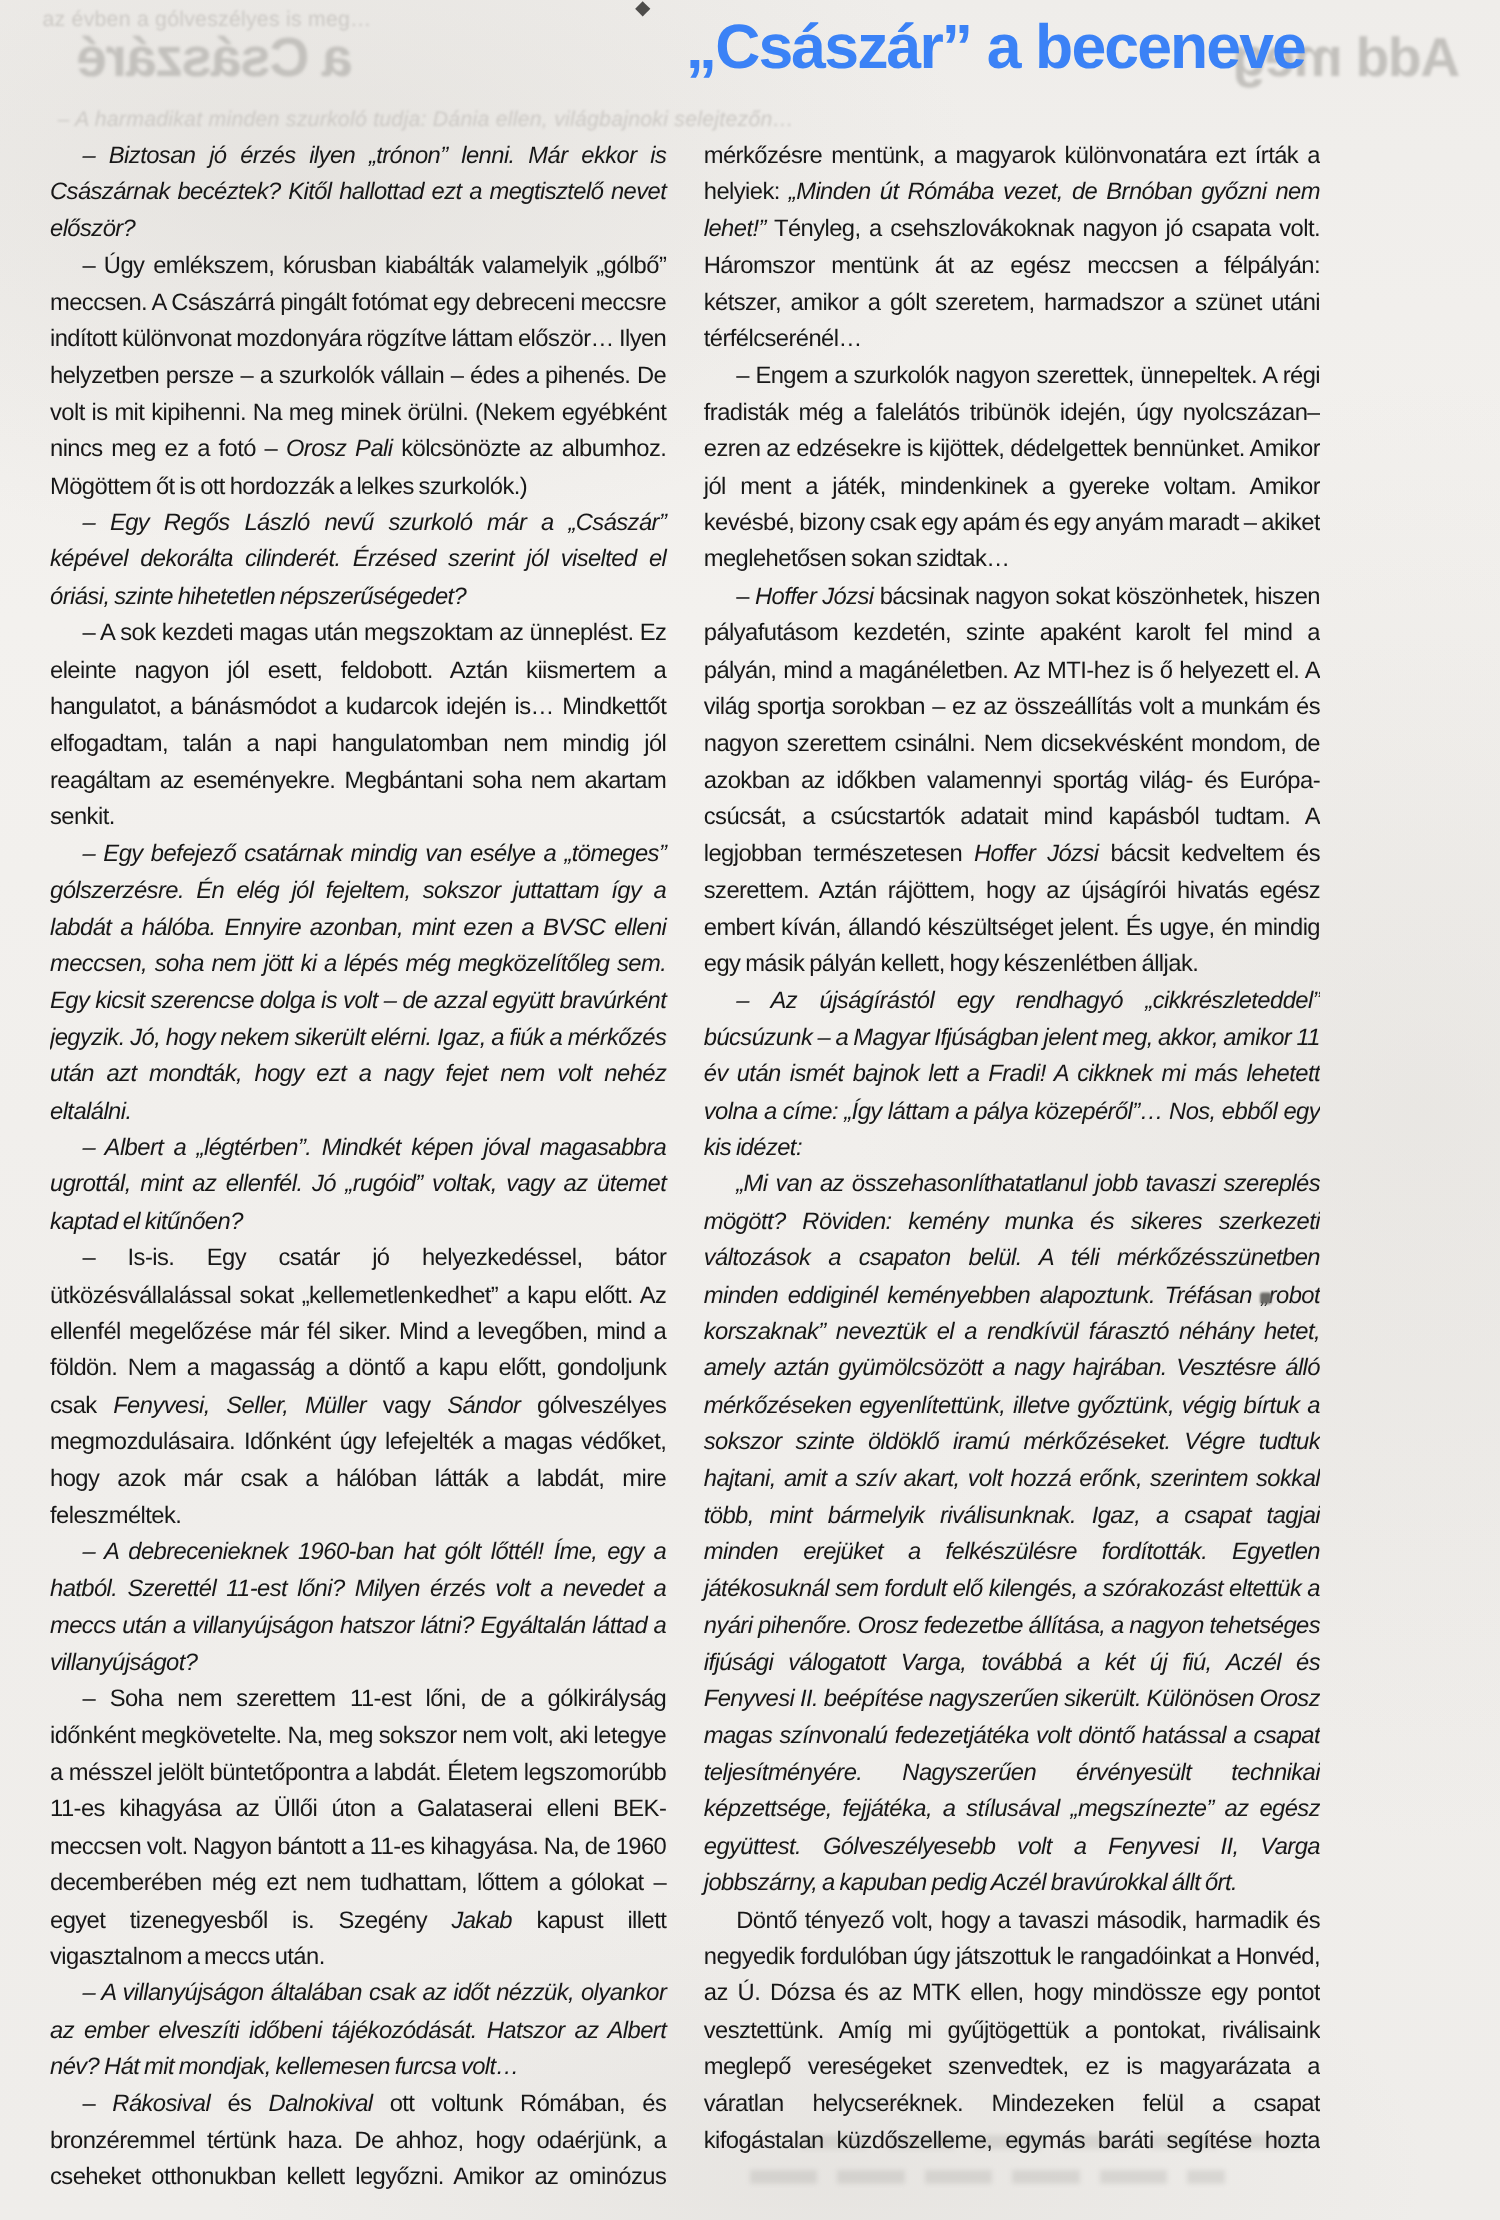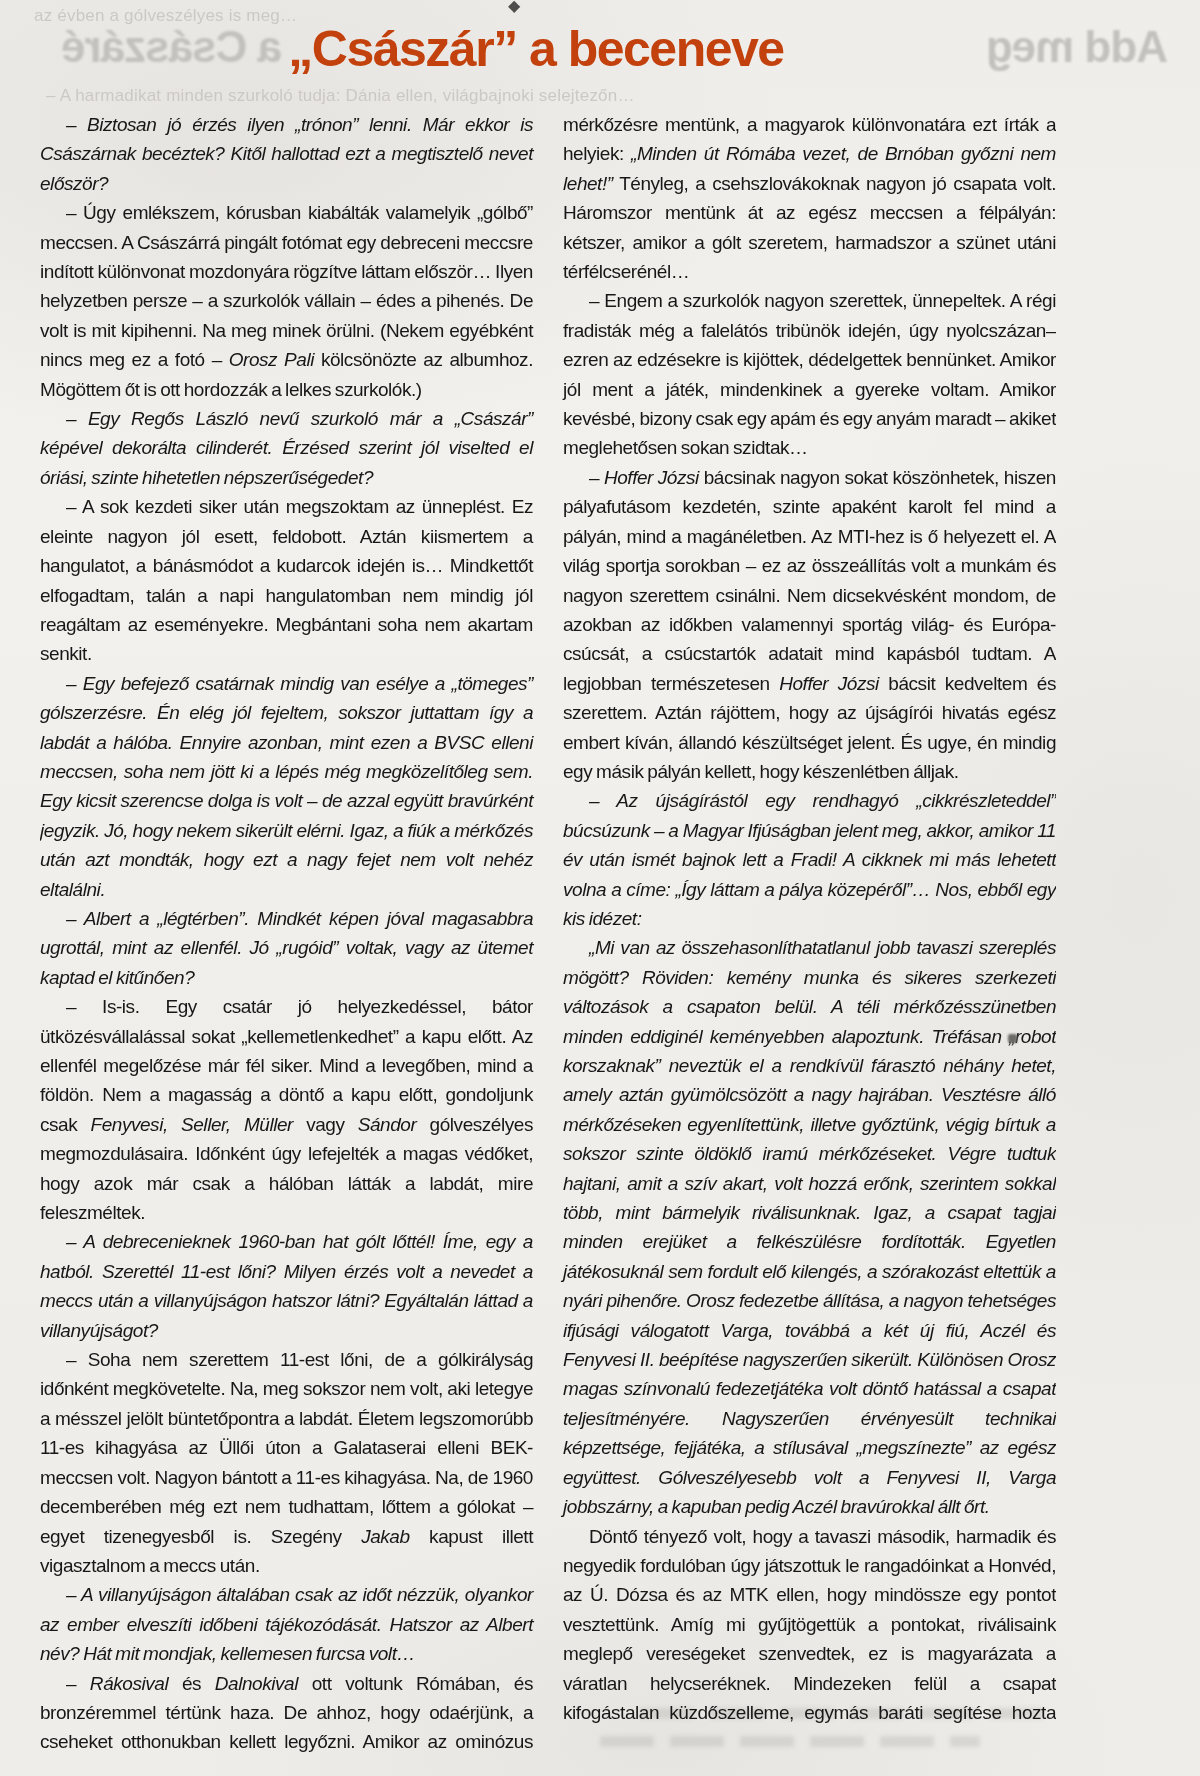--- a/index.html
+++ b/index.html
@@ -17,35 +17,35 @@
 
   
   .ghost{position:absolute;pointer-events:none;white-space:nowrap;}
   .ghost-big{
     font-weight:bold;font-size:44px;letter-spacing:-1px;
     color:#c3c1bd;filter:blur(1.1px);transform:scaleX(-1);
   }
   .ghost-small{
     font-size:17px;color:#ccc9c5;filter:blur(.7px);letter-spacing:.2px;
   }
-  .ghost-small.it{}
+  .ghost-small.it{font-style:italic;}
   .ghost-smudge{
     height:11px;filter:blur(2px);opacity:.5;
     background:repeating-linear-gradient(90deg, rgba(148,146,142,.45) 0 54px, transparent 54px 70px);
   }
 
   
   .ornament{
     position:absolute;left:508px;top:-4px;font-size:16px;color:#4e4d4b;
     filter:blur(.3px);z-index:3;
   }
   h1.title{
-    position:absolute;left:28px;top:20px;width:1016px;margin:0;
-    text-align:center;font-size:50px;font-weight:bold;letter-spacing:-1.5px;
-    color:#c2410c;z-index:2;
+    position:absolute;left:28px;top:8px;width:1016px;margin:0;
+    text-align:right;font-size:50px;font-weight:bold;letter-spacing:-1.5px;
+    color:#3b82f6;z-index:2;
   }
   .article{
     position:absolute;left:40px;top:110px;width:1016px;height:1665px;
     column-count:2;column-gap:30px;column-fill:auto;overflow:hidden;
     text-align:justify;font-size:19px;line-height:29.4px;
     letter-spacing:-0.45px;word-spacing:-1px;color:#171717;z-index:2;
   }
   .article p{margin:0;text-indent:26px;}
   .article p.q{font-style:italic;}
   .article span.it{font-style:italic;}
@@ -70,21 +70,21 @@
 <div class="ghost ghost-smudge" style="left:600px;top:1736px;width:380px;"></div>
 
 <div class="ornament">◆</div>
 
 <h1 class="title">„Császár” a beceneve</h1>
 
 <div class="article">
     <p class="q"><span>– Biztosan jó érzés ilyen „trónon” lenni. Már ekkor is Császárnak becéztek? Kitől hallottad ezt a megtisztelő nevet először?</span></p>
     <p><span>– Úgy emlékszem, kórusban kiabálták valamelyik „gólbő” meccsen. A Császárrá pingált fotómat egy debreceni meccsre indított különvonat mozdonyára rögzítve láttam először… Ilyen helyzetben persze – a szurkolók vállain – édes a pihenés. De volt is mit kipihenni. Na meg minek örülni. (Nekem egyébként nincs meg ez a fotó – </span><span class="it">Orosz Pali</span><span> kölcsönözte az albumhoz. Mögöttem őt is ott hordozzák a lelkes szurkolók.)</span></p>
     <p class="q"><span>– Egy Regős László nevű szurkoló már a „Császár” képével dekorálta cilinderét. Érzésed szerint jól viselted el óriási, szinte hihetetlen népszerűségedet?</span></p>
-    <p><span>– A sok kezdeti siker után megszoktam az ünneplést. Ez eleinte nagyon jól esett, feldobott. Aztán kiismertem a hangulatot, a bánásmódot a kudarcok idején is… Mindkettőt elfogadtam, talán a napi hangulatomban nem mindig jól reagáltam az eseményekre. Megbántani soha nem akartam senkit.</span></p>
+    <p><span>– A sok kezdeti magas után megszoktam az ünneplést. Ez eleinte nagyon jól esett, feldobott. Aztán kiismertem a hangulatot, a bánásmódot a kudarcok idején is… Mindkettőt elfogadtam, talán a napi hangulatomban nem mindig jól reagáltam az eseményekre. Megbántani soha nem akartam senkit.</span></p>
     <p class="q"><span>– Egy befejező csatárnak mindig van esélye a „tömeges” gólszerzésre. Én elég jól fejeltem, sokszor juttattam így a labdát a hálóba. Ennyire azonban, mint ezen a BVSC elleni meccsen, soha nem jött ki a lépés még megközelítőleg sem. Egy kicsit szerencse dolga is volt – de azzal együtt bravúrként jegyzik. Jó, hogy nekem sikerült elérni. Igaz, a fiúk a mérkőzés után azt mondták, hogy ezt a nagy fejet nem volt nehéz eltalálni.</span></p>
     <p class="q"><span>– Albert a „légtérben”. Mindkét képen jóval magasabbra ugrottál, mint az ellenfél. Jó „rugóid” voltak, vagy az ütemet kaptad el kitűnően?</span></p>
     <p><span>– Is-is. Egy csatár jó helyezkedéssel, bátor ütközésvállalással sokat „kellemetlenkedhet” a kapu előtt. Az ellenfél megelőzése már fél siker. Mind a levegőben, mind a földön. Nem a magasság a döntő a kapu előtt, gondoljunk csak </span><span class="it">Fenyvesi, Seller, Müller</span><span> vagy </span><span class="it">Sándor</span><span> gólveszélyes megmozdulásaira. Időnként úgy lefejelték a magas védőket, hogy azok már csak a hálóban látták a labdát, mire feleszméltek.</span></p>
     <p class="q"><span>– A debrecenieknek 1960-ban hat gólt lőttél! Íme, egy a hatból. Szerettél 11-est lőni? Milyen érzés volt a nevedet a meccs után a villanyújságon hatszor látni? Egyáltalán láttad a villanyújságot?</span></p>
     <p><span>– Soha nem szerettem 11-est lőni, de a gólkirályság időnként megkövetelte. Na, meg sokszor nem volt, aki letegye a mésszel jelölt büntetőpontra a labdát. Életem legszomorúbb 11-es kihagyása az Üllői úton a Galataserai elleni BEK-meccsen volt. Nagyon bántott a 11-es kihagyása. Na, de 1960 decemberében még ezt nem tudhattam, lőttem a gólokat – egyet tizenegyesből is. Szegény </span><span class="it">Jakab</span><span> kapust illett vigasztalnom a meccs után.</span></p>
     <p class="q"><span>– A villanyújságon általában csak az időt nézzük, olyankor az ember elveszíti időbeni tájékozódását. Hatszor az Albert név? Hát mit mondjak, kellemesen furcsa volt…</span></p>
     <p><span>– </span><span class="it">Rákosival</span><span> és </span><span class="it">Dalnokival</span><span> ott voltunk Rómában, és bronzéremmel tértünk haza. De ahhoz, hogy odaérjünk, a cseheket otthonukban kellett legyőzni. Amikor az ominózus mérkőzésre mentünk, a magyarok különvonatára ezt írták a helyiek: </span><span class="it">„Minden út Rómába vezet, de Brnóban győzni nem lehet!”</span><span> Tényleg, a csehszlovákoknak nagyon jó csapata volt. Háromszor mentünk át az egész meccsen a félpályán: kétszer, amikor a gólt szeretem, harmadszor a szünet utáni térfélcserénél…</span></p>
     <p><span>– Engem a szurkolók nagyon szerettek, ünnepeltek. A régi fradisták még a falelátós tribünök idején, úgy nyolcszázan–ezren az edzésekre is kijöttek, dédelgettek bennünket. Amikor jól ment a játék, mindenkinek a gyereke voltam. Amikor kevésbé, bizony csak egy apám és egy anyám maradt – akiket meglehetősen sokan szidtak…</span></p>
     <p><span>– </span><span class="it">Hoffer Józsi</span><span> bácsinak nagyon sokat köszönhetek, hiszen pályafutásom kezdetén, szinte apaként karolt fel mind a pályán, mind a magánéletben. Az MTI-hez is ő helyezett el. A világ sportja sorokban – ez az összeállítás volt a munkám és nagyon szerettem csinálni. Nem dicsekvésként mondom, de azokban az időkben valamennyi sportág világ- és Európa-csúcsát, a csúcstartók adatait mind kapásból tudtam. A legjobban természetesen </span><span class="it">Hoffer Józsi</span><span> bácsit kedveltem és szerettem. Aztán rájöttem, hogy az újságírói hivatás egész embert kíván, állandó készültséget jelent. És ugye, én mindig egy másik pályán kellett, hogy készenlétben álljak.</span></p>
     <p class="q"><span>– Az újságírástól egy rendhagyó „cikkrészleteddel” búcsúzunk – a Magyar Ifjúságban jelent meg, akkor, amikor 11 év után ismét bajnok lett a Fradi! A cikknek mi más lehetett volna a címe: „Így láttam a pálya közepéről”… Nos, ebből egy kis idézet:</span></p>

